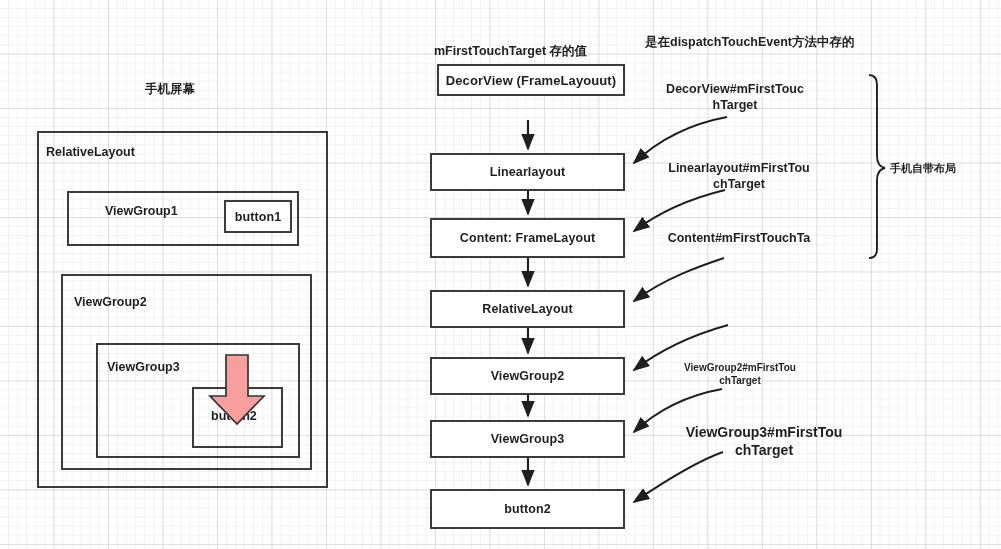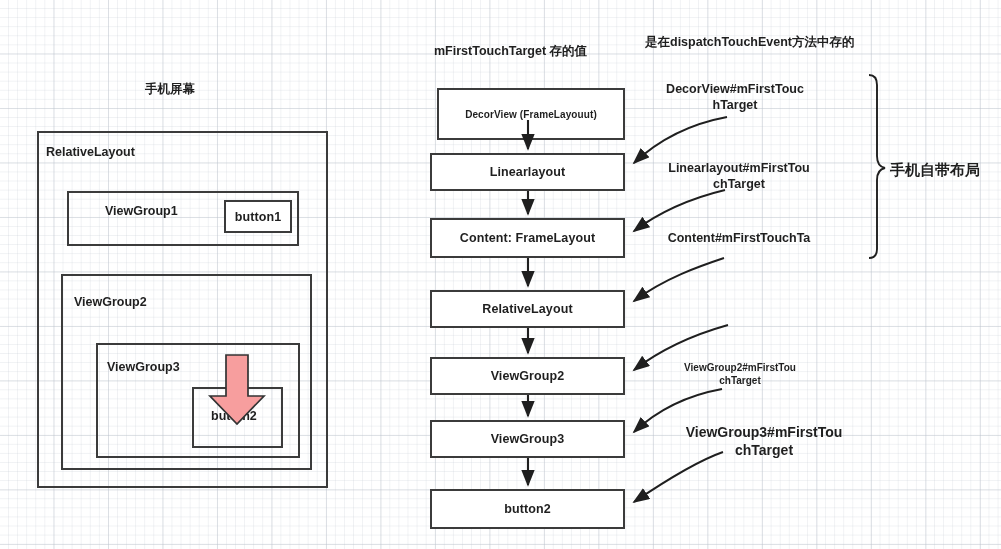--- a/index.html
+++ b/index.html
@@ -91,21 +91,21 @@
   <div class="abs container-box" style="left:96px; top:343px; width:204px; height:115px;"></div>
   <div class="container-label" style="left:107px; top:360px; font-size:12.5px;">ViewGroup3</div>
 
   <div class="abs container-box" style="left:192px; top:387px; width:91px; height:61px;"></div>
   <div class="container-label" style="left:211px; top:409px; font-size:12.5px;">button2</div>
 
   <div class="plain-label" style="left:434px; top:34px; font-size:12.5px;margin-top:9px;">mFirstTouchTarget 存的值</div>
 
   <div class="plain-label" style="left:645px; top:34px; font-size:12.5px;">是在dispatchTouchEvent方法中存的</div>
 
-  <div class="abs vbox" style="left:437px; top:88px; width:188px; height:52px; font-size:10px;">DecorView (FrameLayouut)</div>
+  <div class="abs vbox" style="left:437px; top:64px; width:188px; height:32px; font-size:13px;">DecorView (FrameLayouut)</div>
 
   <div class="abs vbox" style="left:430px; top:153px; width:195px; height:38px; font-size:12.5px;">Linearlayout</div>
 
   <div class="abs vbox" style="left:430px; top:218px; width:195px; height:40px; font-size:12.5px;">Content:  FrameLayout</div>
 
   <div class="abs vbox" style="left:430px; top:290px; width:195px; height:38px; font-size:12.5px;">RelativeLayout</div>
 
   <div class="abs vbox" style="left:430px; top:357px; width:195px; height:38px; font-size:12.5px;">ViewGroup2</div>
 
   <div class="abs vbox" style="left:430px; top:420px; width:195px; height:38px; font-size:12.5px;">ViewGroup3</div>
@@ -130,21 +130,21 @@
   <div class="wrap-label" style="left:660px; top:362px; width:160px; font-size:10px;">
     <div>ViewGroup2#mFirstTou</div>
     <div>chTarget</div>
   </div>
 
   <div class="wrap-label" style="left:684px; top:424px; width:160px; font-size:14px;">
     <div>ViewGroup3#mFirstTou</div>
     <div>chTarget</div>
   </div>
 
-  <div class="plain-label" style="left:890px; top:161px; font-size:15px;">手机自带布局</div>
+  <div class="plain-label" style="left:890px; top:161px; font-size:11px;">手机自带布局</div>
 
   <svg class="overlay" viewBox="0 0 1001 549">
     <defs>
       <marker id="ah" markerWidth="9" markerHeight="9" refX="7.2" refY="3.2" orient="auto" markerUnits="strokeWidth">
         <path d="M0,0 L8,3.2 L0,6.4 z" fill="#1f1f1f"></path>
       </marker>
       <marker id="ah2" markerWidth="10" markerHeight="10" refX="8" refY="3.4" orient="auto" markerUnits="strokeWidth">
         <path d="M0,0 L9,3.4 L0,6.8 z" fill="#1f1f1f"></path>
       </marker>
     </defs>

